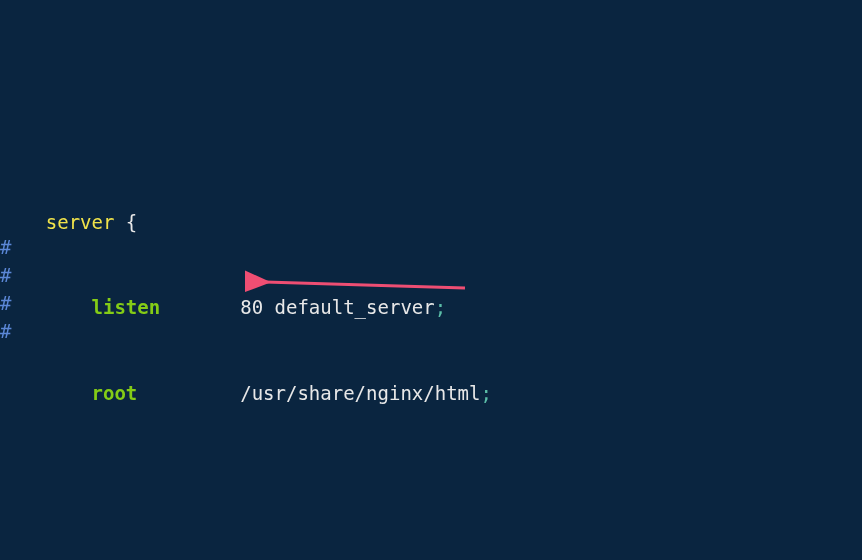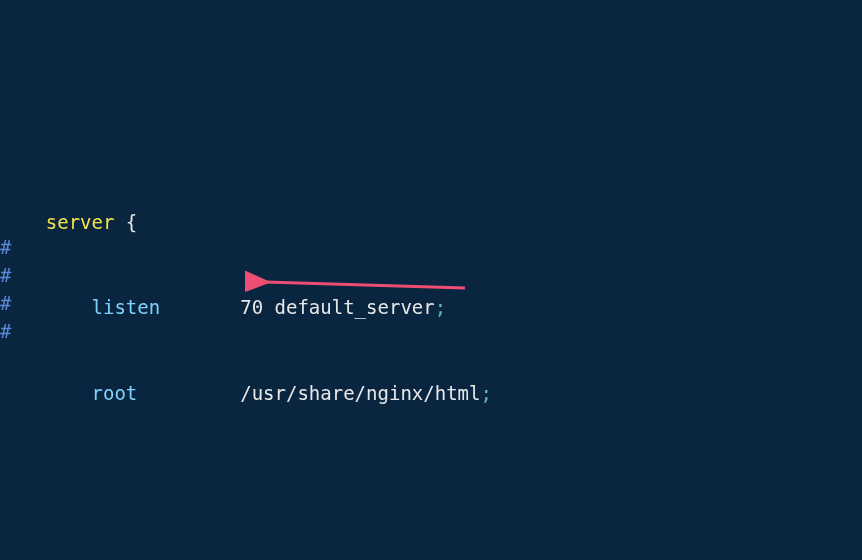--- a/index.html
+++ b/index.html
@@ -23,40 +23,40 @@
     .gutter-hash {
       position: absolute;
       left: 0;
       color: #5b87d6;
     }
     .hash-1 { top: 225px; }
     .hash-2 { top: 253px; }
     .hash-3 { top: 281px; }
     .hash-4 { top: 309px; }
     .kw-yellow { color: #f0e34a; text-align: right; }
-    .kw-green { color: #7dd3fc; }
+    .kw-green { color: #84cc16; font-weight: bold; }
     .txt-white { color: #e8e8e8; }
     .txt-teal { color: #5bbda8; }
     .arrow {
       position: absolute;
       top: 270px;
       left: 245px;
     }
   </style>
 </head>
 <body>
 
 <div class="code-container">
   <span class="gutter-hash hash-1">#</span>
   <span class="gutter-hash hash-2">#</span>
   <span class="gutter-hash hash-3">#</span>
   <span class="gutter-hash hash-4">#</span>
 
   <span class="line">    <span class="kw-yellow">server</span><span class="txt-white"> {</span></span>
-  <span class="line">        <span class="kw-green">listen</span><span>       </span><span class="txt-white">70 default_server</span><span class="txt-teal">;</span></span>
+  <span class="line">        <span class="kw-green">listen</span><span>       </span><span class="txt-white">80 default_server</span><span class="txt-teal">;</span></span>
   <span class="line">        <span class="kw-green">root</span><span>         </span><span class="txt-white">/usr/share/nginx/html</span><span class="txt-teal">;</span></span>
   
   
   
   
   
   
   
   
   

